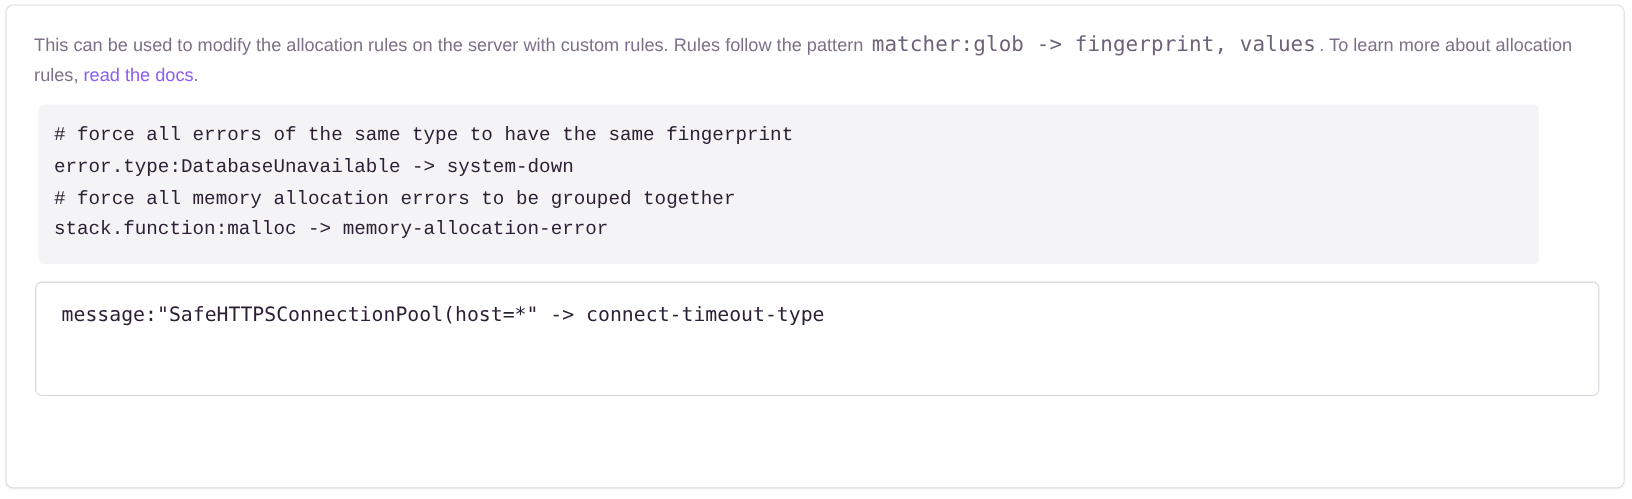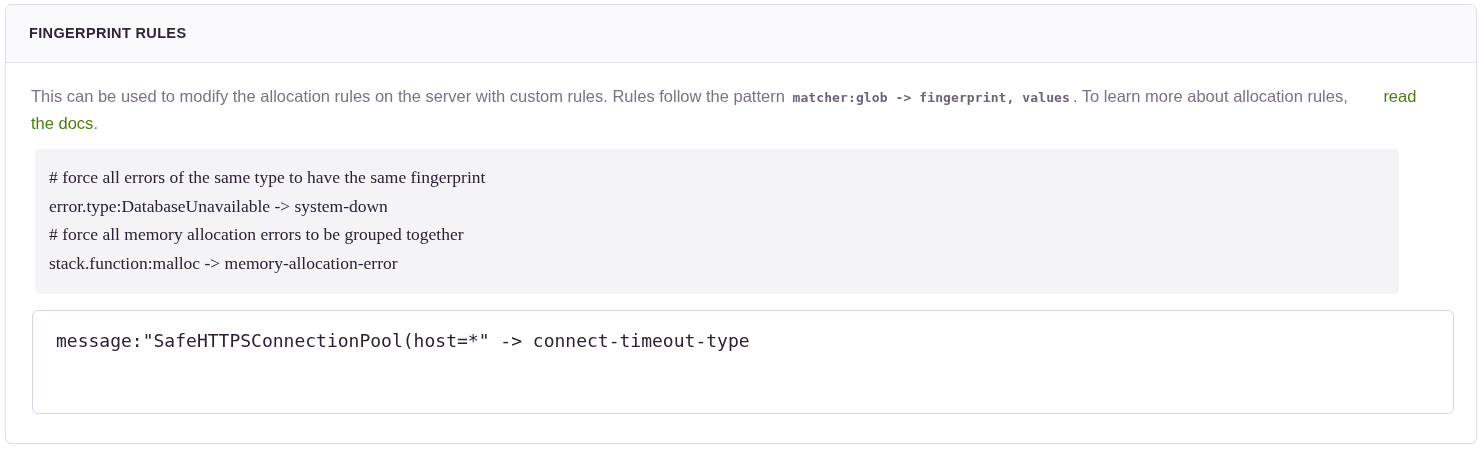--- a/index.html
+++ b/index.html
@@ -56,42 +56,40 @@
   .description {
     font-size: 16.5px;
     line-height: 1.62;
     color: #7c7188;
     margin: 0 0 13px 0;
     max-width: 1400px;
   }
 
   .description code {
     font-family: "DejaVu Sans Mono", "Liberation Mono", monospace;
-    font-size: 13px;
+    font-size: 19px;
     color: #6e6479;
     letter-spacing: 0.1px;
     padding: 0 3px;
     background: transparent;
-    font-weight: bold;
   }
 
   .description a {
-    color: #4d7c0f;
+    color: #8b5cf6;
     text-decoration: none;
-    margin-left: 31px;
   }
 
   .code-block {
     box-sizing: border-box;
     background: #f4f4f7;
     border-radius: 5px;
     margin: 0 0 16px 4px;
     width: 1364px;
     padding: 14px 18px 16px 14px;
-    font-family: Liberation Serif, serif;
+    font-family: Liberation Mono, monospace;
     font-size: 17.5px;
     line-height: 1.63;
     color: #2c2035;
     white-space: pre;
     overflow: hidden;
   }
 
   .rules-input {
     box-sizing: border-box;
     display: block;
@@ -111,23 +109,20 @@
     overflow: hidden;
     white-space: pre;
   }
   .rules-input::placeholder { color: #a79fb2; }
 </style>
 </head>
 <body>
 
 <div class="panel">
 
-  <div class="panel-header">
-    <span class="panel-title">FINGERPRINT RULES</span>
-  </div>
 
   <div class="panel-body">
 
     <p class="description">
       <span>This can be used to modify the allocation rules on the server with custom rules. Rules follow the pattern</span>
       <code>matcher:glob -&gt; fingerprint, values</code><span>. To learn more about allocation rules,</span>
       <a href="#">read the docs</a><span>.</span>
     </p>
 
     <pre class="code-block"># force all errors of the same type to have the same fingerprint

